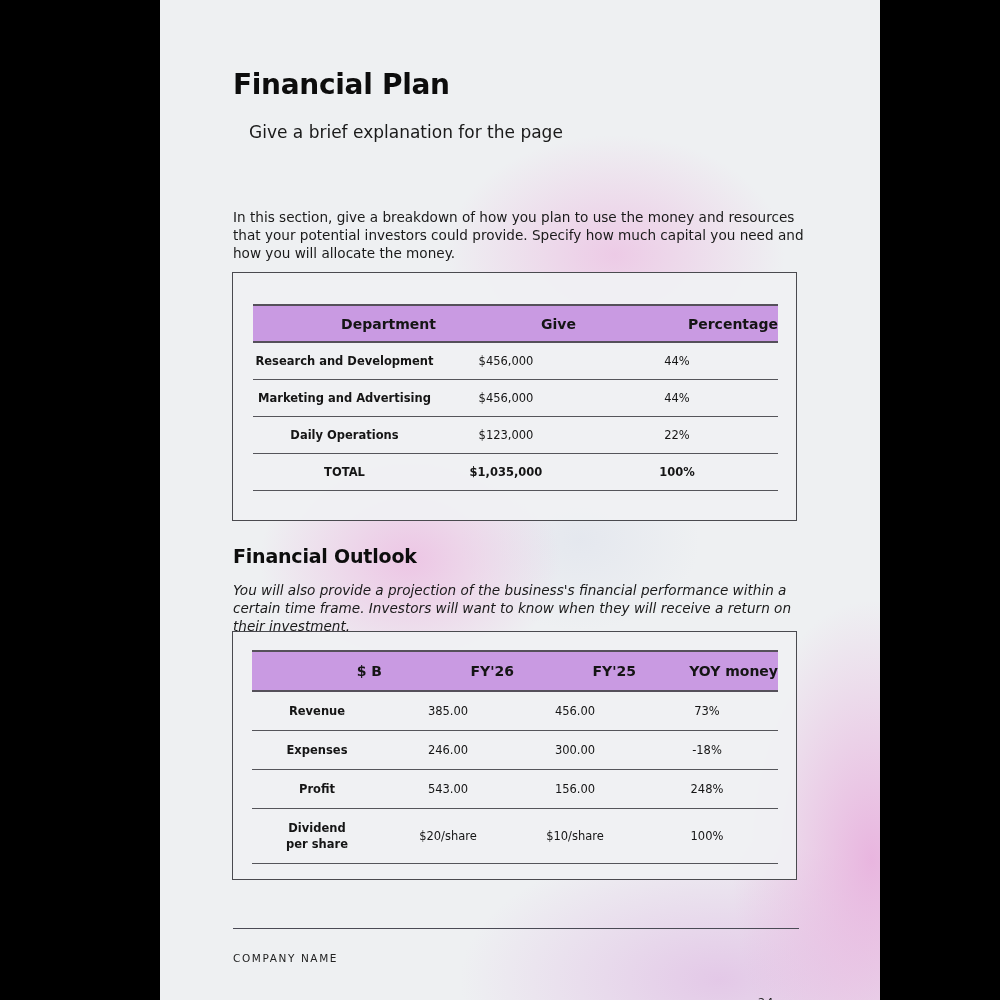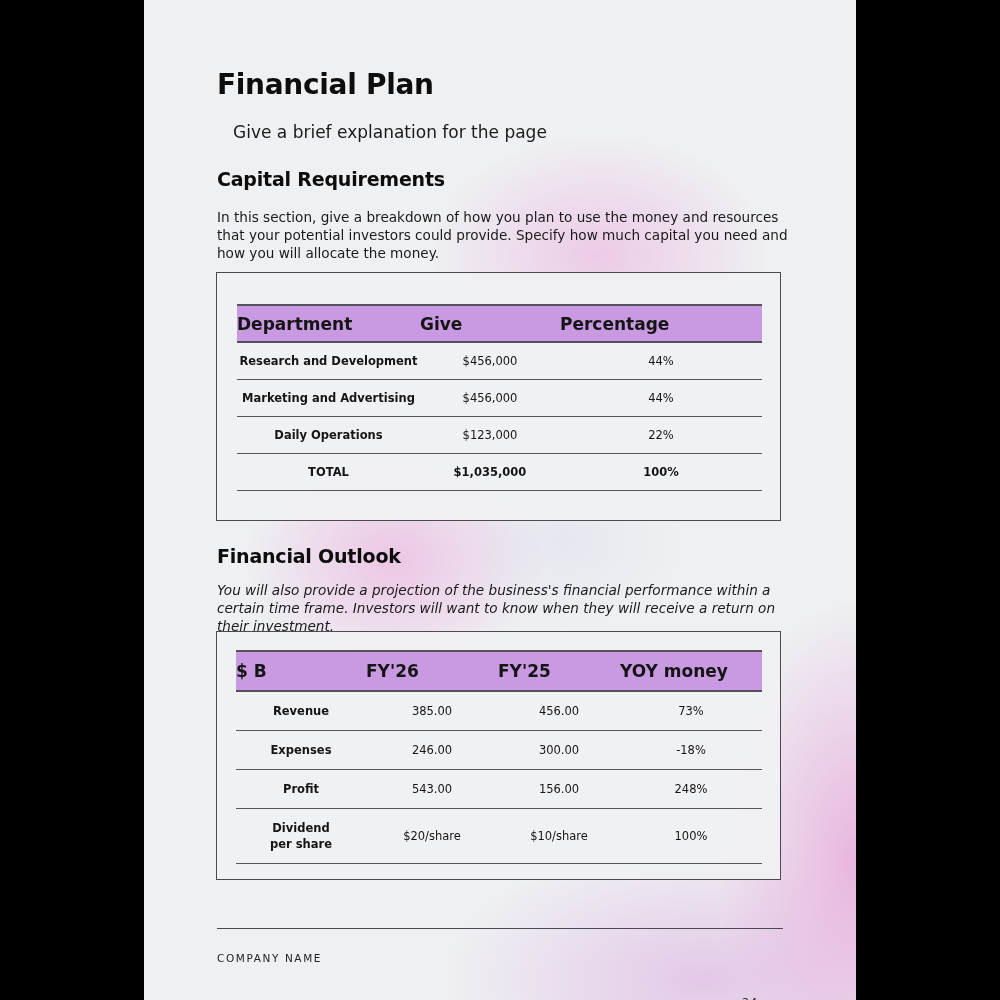--- a/index.html
+++ b/index.html
@@ -5,33 +5,34 @@
     html, body {
       margin: 0;
       padding: 0;
       width: 1000px;
       height: 1000px;
       background: #000000;
       overflow: hidden;
     }
     .page {
       position: absolute;
-      left: 144px;
+      left: 160px;
       top: 0;
       width: 712px;
       height: 1000px;
       background:
         radial-gradient(ellipse 170px 120px at 455px 255px, rgba(236,190,226,0.75), rgba(236,190,226,0) 100%),
         radial-gradient(ellipse 150px 120px at 250px 560px, rgba(236,190,226,0.85), rgba(236,190,226,0) 100%),
         radial-gradient(ellipse 140px 260px at 712px 860px, rgba(232,178,222,0.95), rgba(232,178,222,0) 100%),
         radial-gradient(ellipse 260px 140px at 560px 980px, rgba(226,196,230,0.9), rgba(226,196,230,0) 100%),
         radial-gradient(ellipse 120px 90px at 420px 540px, rgba(222,226,236,0.6), rgba(222,226,236,0) 100%),
         #eef0f2;
       font-family: "DejaVu Sans", sans-serif;
       color: #111111;
+      padding-left: 8px;
     }
     .title {
       position: absolute;
       left: 73px;
       top: 68px;
       font-family: "DejaVu Sans", sans-serif;
       font-weight: bold;
       font-size: 28px;
       letter-spacing: -0.3px;
       color: #0d0d0d;
@@ -73,22 +74,22 @@
     }
     table.data {
       position: absolute;
       border-collapse: collapse;
       font-size: 11.5px;
       color: #151515;
     }
     table.data th {
       background: #c99ae2;
       font-weight: bold;
-      font-size: 17px;
-      text-align: left;
+      font-size: 14px;
+      text-align: right;
       border-top: 2px solid #55505a;
       border-bottom: 2px solid #55505a;
       padding: 0;
     }
     table.data td {
       text-align: center;
       border-bottom: 1.5px solid #55555a;
       padding: 0;
     }
     table.data td.rowhead {
@@ -124,21 +125,20 @@
     }
   </style>
 </head>
 <body>
 
 <div class="page">
 
   <h1 class="title">Financial Plan</h1>
   <p class="subtitle">Give a brief explanation for the page</p>
 
-  <h2 class="section-heading" style="top:168px;">Capital Requirements</h2>
   <p class="section-body" style="top:208px;">In this section, give a breakdown of how you plan to use the money and resources that your potential investors could provide. Specify how much capital you need and how you will allocate the money.</p>
 
   <div class="table-frame" style="top:272px; height:249px;"></div>
   <table class="data" style="left:93px; top:304px; width:525px;">
     <thead>
       <tr style="height:37px;">
         <th style="width:183px;">Department</th>
         <th style="width:140px;">Give</th>
         <th>Percentage</th>
       </tr>

